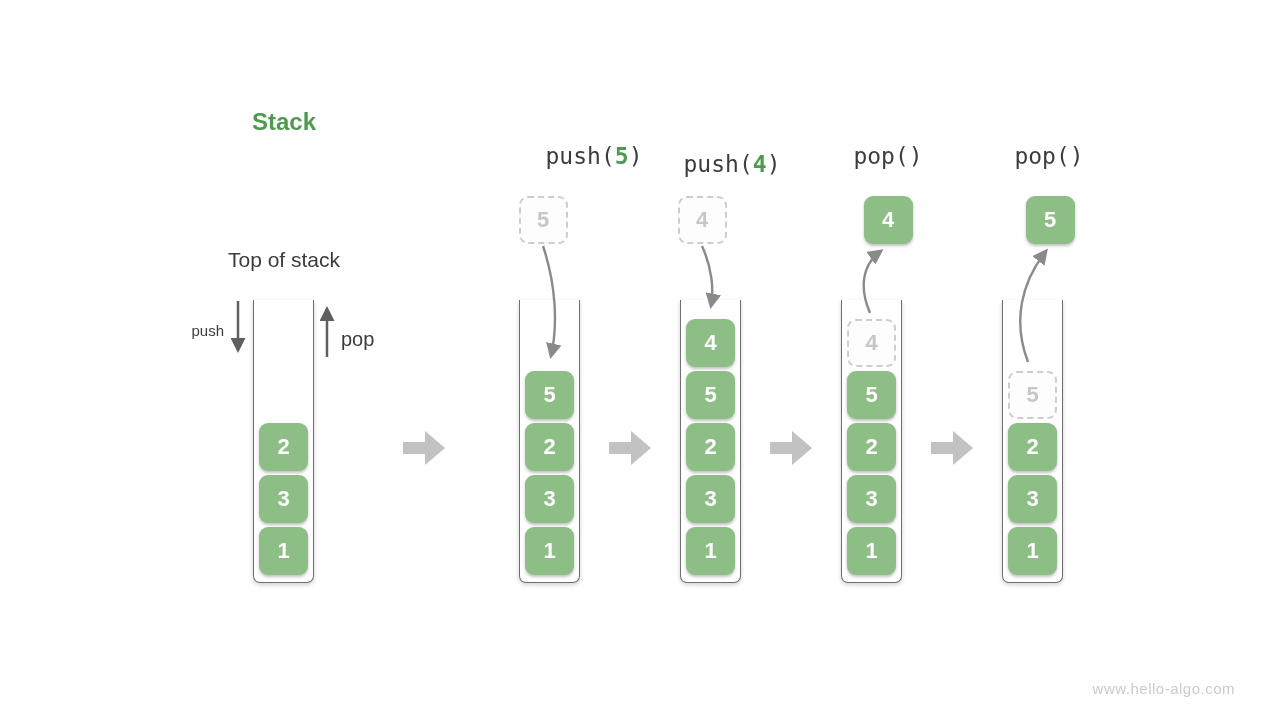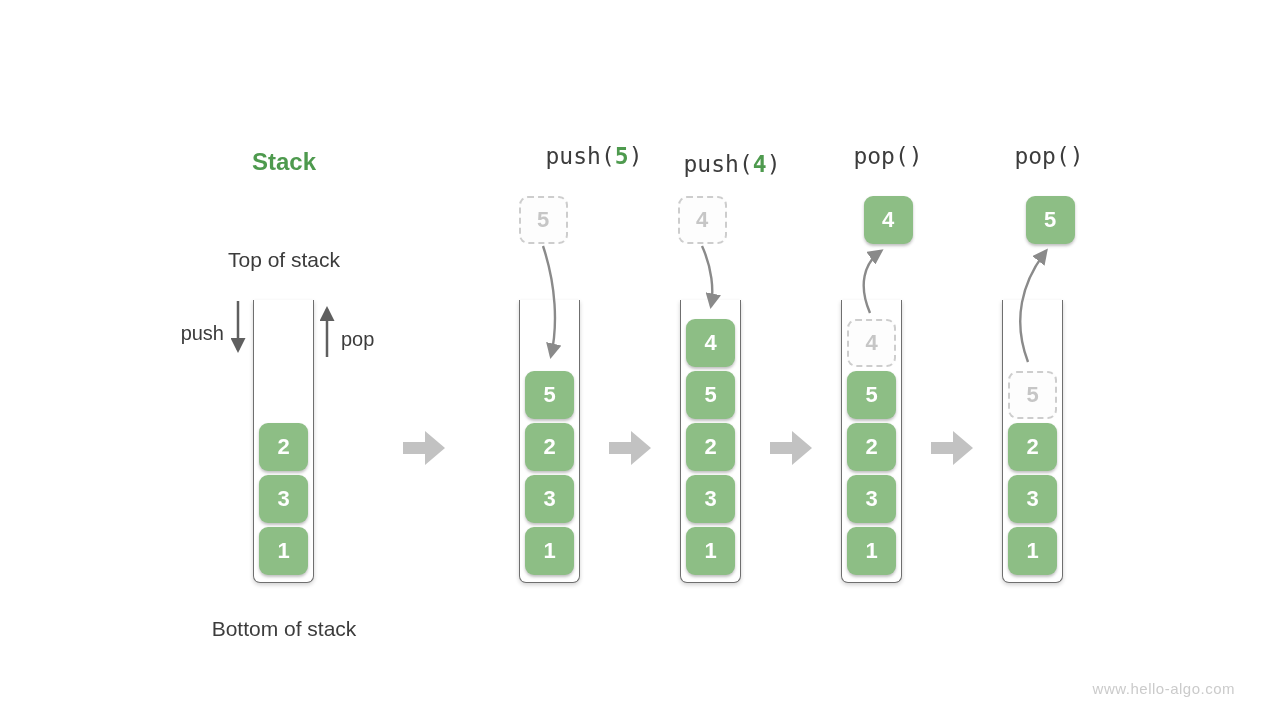--- a/index.html
+++ b/index.html
@@ -5,29 +5,29 @@
   html,body{margin:0;padding:0;background:#fff;}
   .canvas{
     position:relative; width:1280px; height:720px; background:#ffffff;
     font-family:"Liberation Sans",sans-serif; overflow:hidden;
     --green:#8dbe85; --accent:#4e9a4e; --text-dark:#3c3c3c; --wall:#6f6f6f;
     --dashed-border:#cdcdcd; --dashed-text:#c6c6c6; --arrow:#8a8a8a;
     --block:#c2c2c2; --wm:#cbcbcb;
   }
   .title{
     position:absolute; top:108px; left:284px; transform:translateX(-50%);
-    font-size:24px; font-weight:bold; color:var(--accent); white-space:nowrap;margin-top:40px;
+    font-size:24px; font-weight:bold; color:var(--accent); white-space:nowrap;
   }
   .lbl{
     position:absolute; color:var(--text-dark); font-weight:normal; font-size:21px;
     white-space:nowrap;
   }
   .top-label{ top:248px; left:284px; transform:translateX(-50%); }
   .bottom-label{ top:617px; left:284px; transform:translateX(-50%); }
-  .push-label{ top:322px; left:224px; transform:translateX(-100%); font-size:20px; }
+  .push-label{ top:322px; left:224px; transform:translateX(-100%); font-size:15px; }
   .pop-label{ top:328px; left:341px; font-size:20px; }
   .stack-container{
     position:absolute; box-sizing:border-box; width:61px; height:283px; top:300px;
     background:#fff;
     border-left:1.5px solid var(--wall); border-right:1.5px solid var(--wall);
     border-bottom:1.5px solid var(--wall); border-radius:0 0 7px 7px;
     box-shadow:0 2px 4px rgba(0,0,0,0.18);
   }
   .cell{
     position:absolute; width:49px; height:48px; box-sizing:border-box;
@@ -56,21 +56,20 @@
 </style>
 </head>
 <body>
 
 <div class="canvas">
 
   <div class="title">Stack</div>
   <div class="lbl top-label">Top of stack</div>
   <div class="lbl push-label">push</div>
   <div class="lbl pop-label">pop</div>
-  <div class="lbl bottom-label">Bottom of stack</div>
 
   <div id="stacks-layer">
       <div class="stack-container" style="left: 253px;"></div>
       <div class="cell solid" style="left: 259px; top: 423px;">2</div>
       <div class="cell solid" style="left: 259px; top: 475px;">3</div>
       <div class="cell solid" style="left: 259px; top: 527px;">1</div>
       <div class="stack-container" style="left: 519px;"></div>
       <div class="cell solid" style="left: 525px; top: 371px;">5</div>
       <div class="cell solid" style="left: 525px; top: 423px;">2</div>
       <div class="cell solid" style="left: 525px; top: 475px;">3</div>

